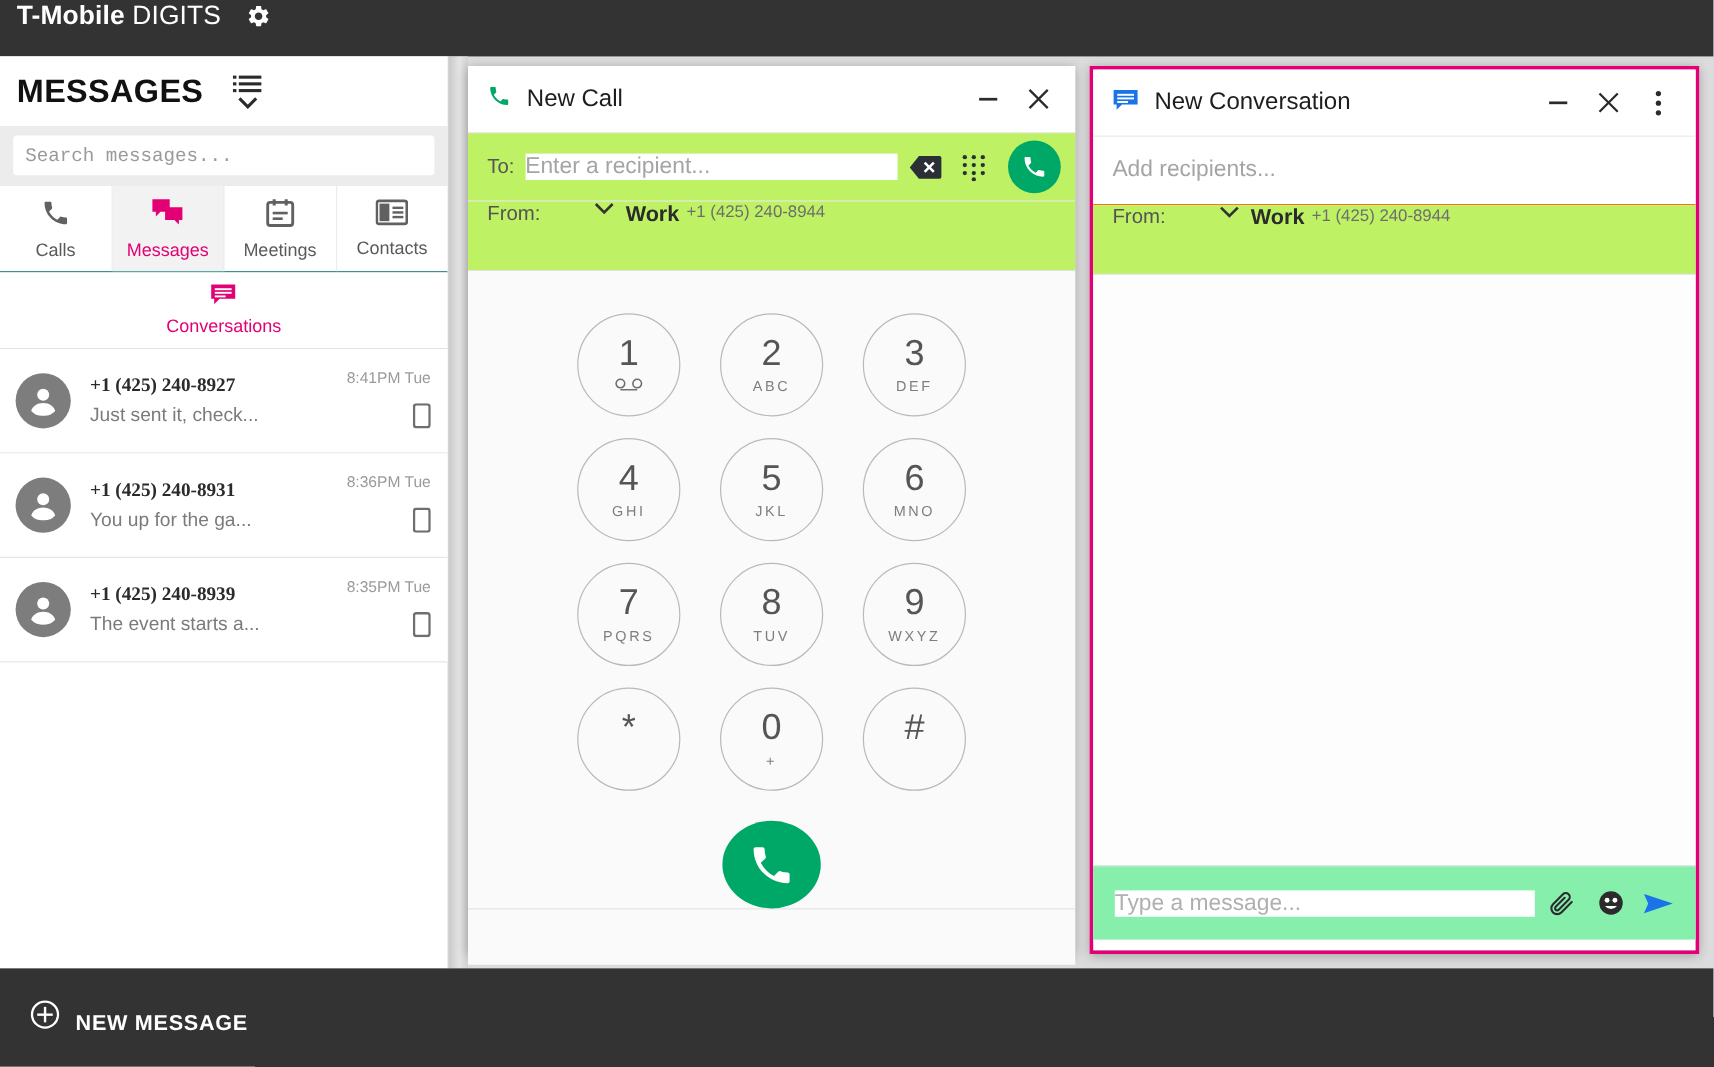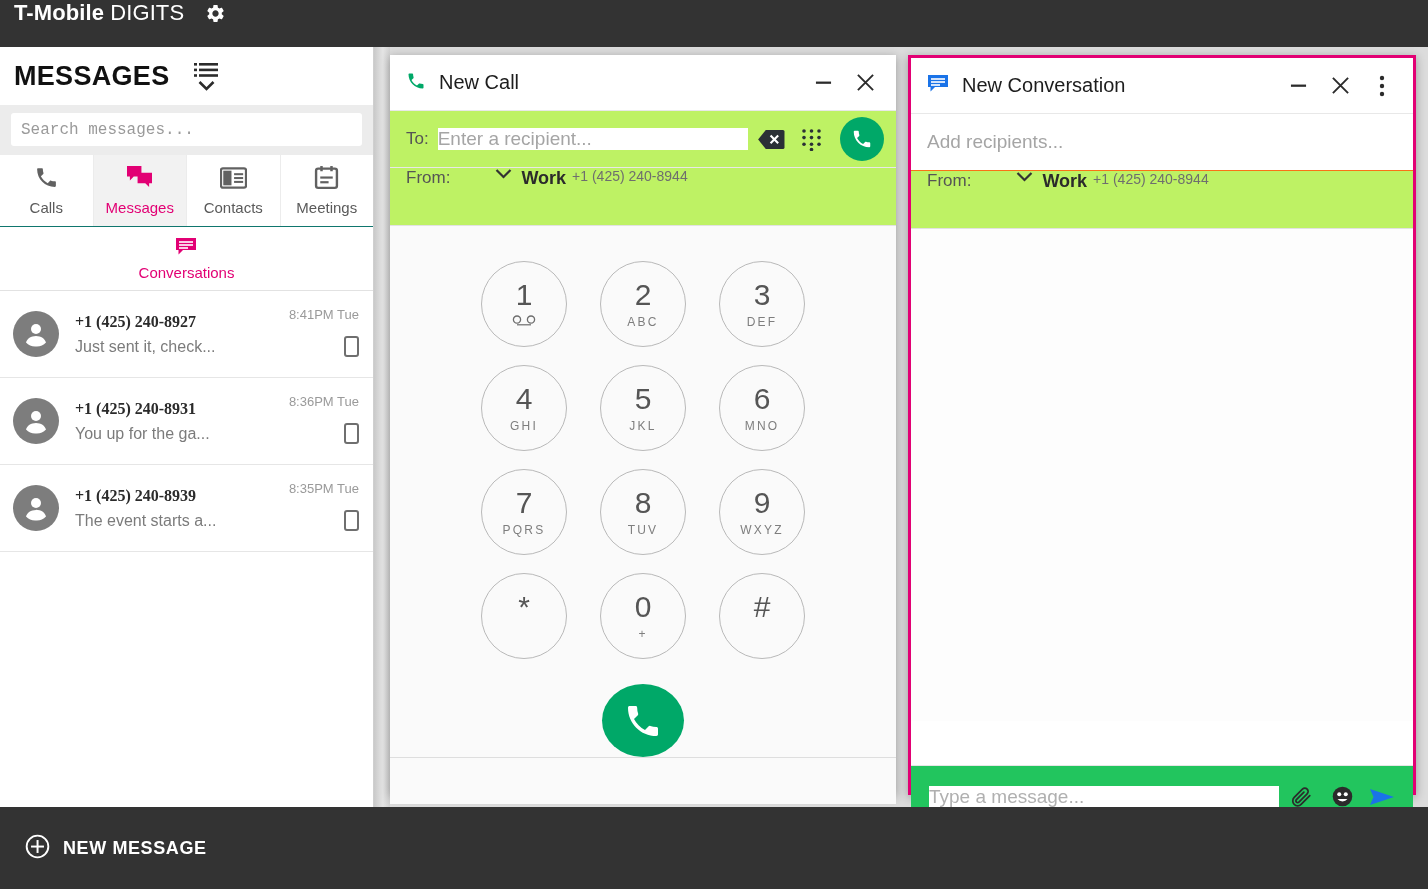--- a/index.html
+++ b/index.html
@@ -130,21 +130,21 @@
 
   
   .bottombar {
     position: absolute; left: 0; bottom: 0;
     width: 1428px; height: 82px;
     background: #333333;
     display: flex; align-items: center;
     padding-left: 25px;
   }
   .newmsg-btn {
-    display: flex; align-items: center; gap: 13px;
+    display: flex; align-items: flex-end; gap: 13px;
     cursor: pointer;
   }
   .newmsg-label {
     font-size: 18px; font-weight: 700; color: #ffffff;
     letter-spacing: .6px;
   }
 
   
   .win {
     position: absolute; background: #ffffff;
@@ -233,23 +233,22 @@
   }
   .recip-input {
     flex: 1 1 auto; border: none; outline: none;
     font-size: 19px; color: #333;
     font-family: "Liberation Sans", sans-serif;
   }
   .recip-input::placeholder { color: #a5a5a5; }
   .conv-body { background: #fdfdfd; height: 492px; }
   .compose-row {
     height: 62px; display: flex; align-items: center;
-    padding: 0 14px 0 18px; background: #22c55e;
+    padding: 0 14px 0 18px; background: #86efac;
     border-top: 1px solid #e6e6e6;
-    margin-top: 44px;
   }
   .compose-input {
     flex: 1 1 auto; border: none; outline: none;
     font-size: 19px; color: #333;
     font-family: "Liberation Sans", sans-serif;
   }
   .compose-input::placeholder { color: #b0b0b0; }
 
   
   .gutter {
@@ -314,42 +313,42 @@
           <svg width="27" height="25" viewBox="0 0 28 26" fill="#e20074">
             <path d="M1 1h15v11H8l-4 4v-4H1z"></path>
             <path d="M12 8h15v11h-3v4l-4-4h-8z"></path>
           </svg>
         </span>
         <span class="tlabel">Messages</span>
       </div>
 
       <div class="tab">
         <span>
+          <svg width="25" height="25" viewBox="0 0 24 24">
+            <rect x="2" y="3.5" width="20" height="18.5" rx="2" fill="none" stroke="#616161" stroke-width="2.3"></rect>
+            <rect x="6" y="1" width="2.4" height="5" fill="#616161"></rect>
+            <rect x="15.6" y="1" width="2.4" height="5" fill="#616161"></rect>
+            <rect x="6" y="11" width="12" height="2.1" fill="#616161"></rect>
+            <rect x="6" y="15.5" width="8" height="2.1" fill="#616161"></rect>
+          </svg>
+        </span>
+        <span class="tlabel">Meetings</span>
+      </div>
+
+      <div class="tab">
+        <span>
           <svg width="27" height="24" viewBox="0 0 28 24">
             <rect x="1" y="2" width="26" height="20" rx="2" fill="none" stroke="#616161" stroke-width="2.4"></rect>
             <rect x="3.4" y="4.4" width="8.5" height="15.2" fill="#616161"></rect>
             <rect x="14.6" y="7" width="9.4" height="2.1" fill="#616161"></rect>
             <rect x="14.6" y="11" width="9.4" height="2.1" fill="#616161"></rect>
             <rect x="14.6" y="15" width="9.4" height="2.1" fill="#616161"></rect>
           </svg>
         </span>
         <span class="tlabel">Contacts</span>
-      </div>
-
-      <div class="tab">
-        <span>
-          <svg width="25" height="25" viewBox="0 0 24 24">
-            <rect x="2" y="3.5" width="20" height="18.5" rx="2" fill="none" stroke="#616161" stroke-width="2.3"></rect>
-            <rect x="6" y="1" width="2.4" height="5" fill="#616161"></rect>
-            <rect x="15.6" y="1" width="2.4" height="5" fill="#616161"></rect>
-            <rect x="6" y="11" width="12" height="2.1" fill="#616161"></rect>
-            <rect x="6" y="15.5" width="8" height="2.1" fill="#616161"></rect>
-          </svg>
-        </span>
-        <span class="tlabel">Meetings</span>
       </div>
     </div>
 
     <div class="subtabrow">
       <div class="subtab">
         <span>
           <svg width="22" height="19" viewBox="0 0 22 19" fill="#e20074">
             <path d="M1 1h20v12H8l-4.5 4.5V13H1z"></path>
             <rect x="4" y="4.2" width="14" height="1.6" fill="#ffffff"></rect>
             <rect x="4" y="7.2" width="14" height="1.6" fill="#ffffff"></rect>

